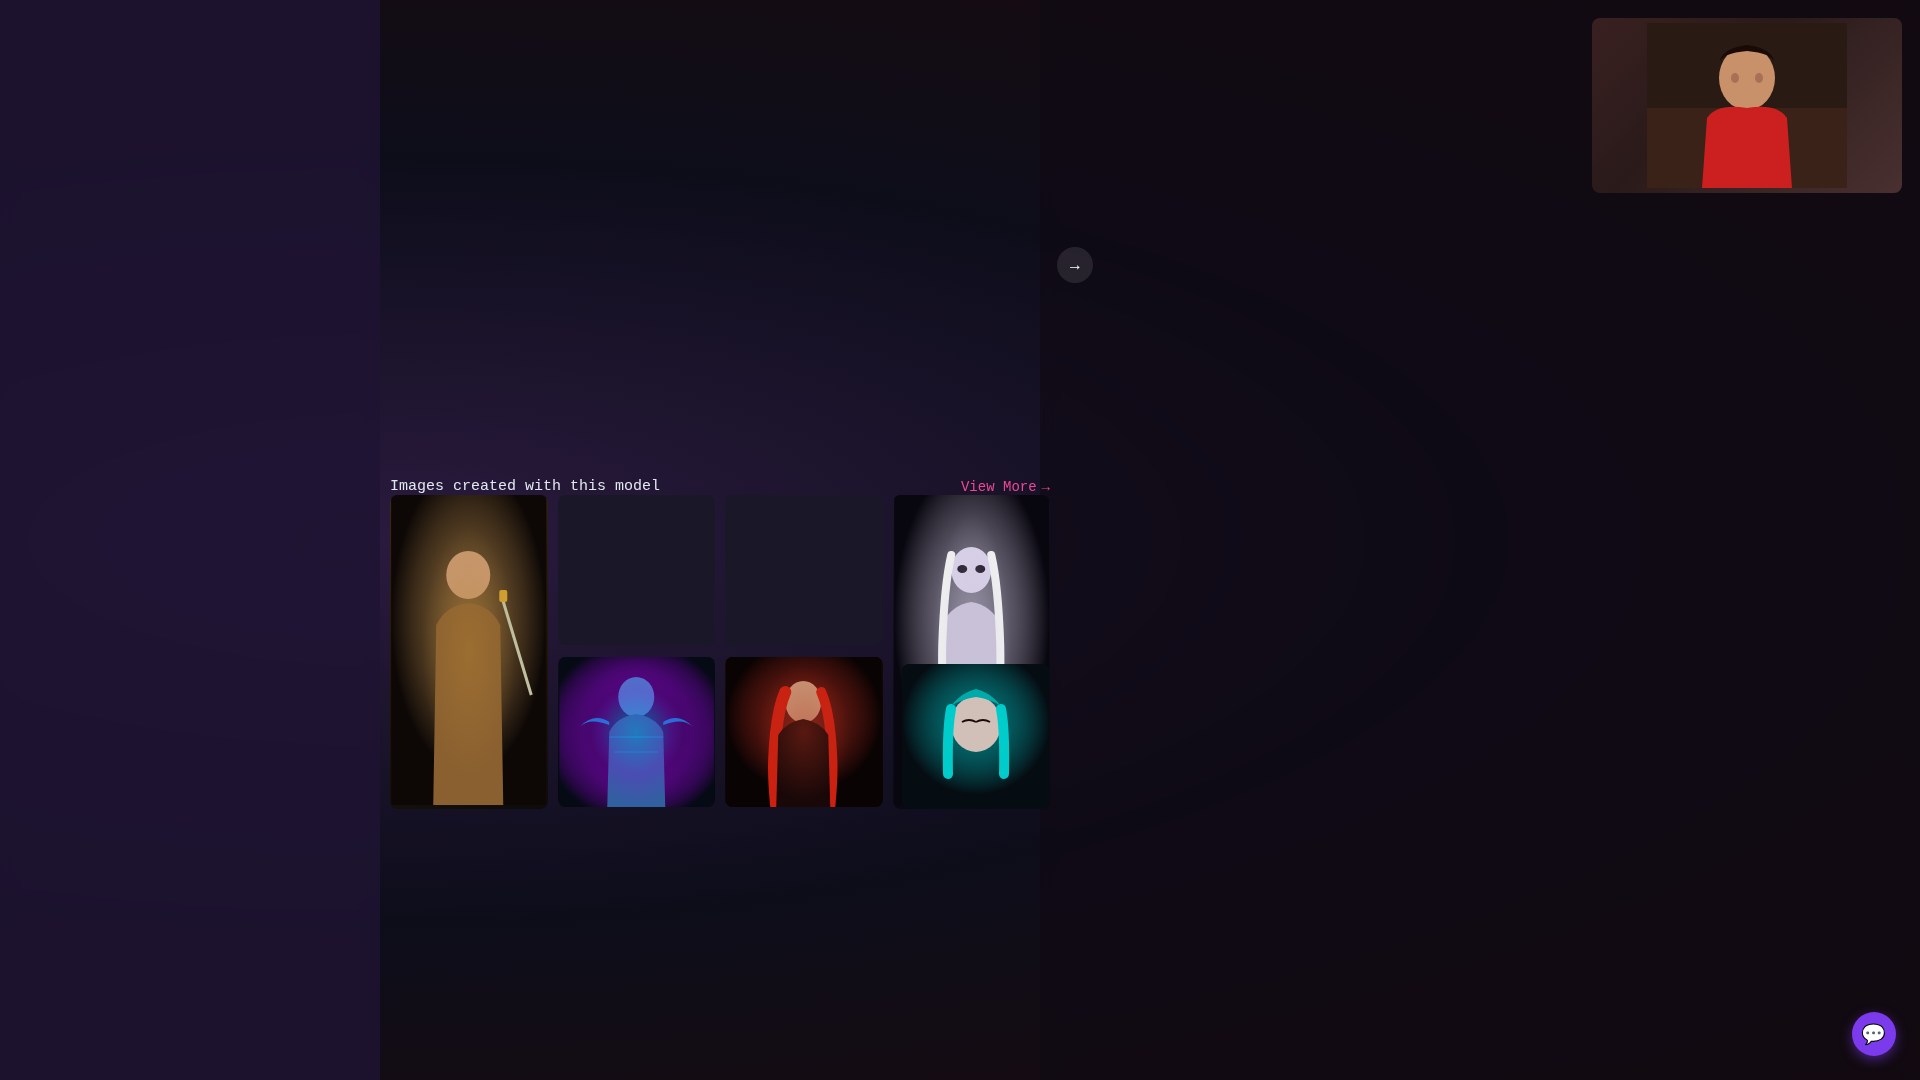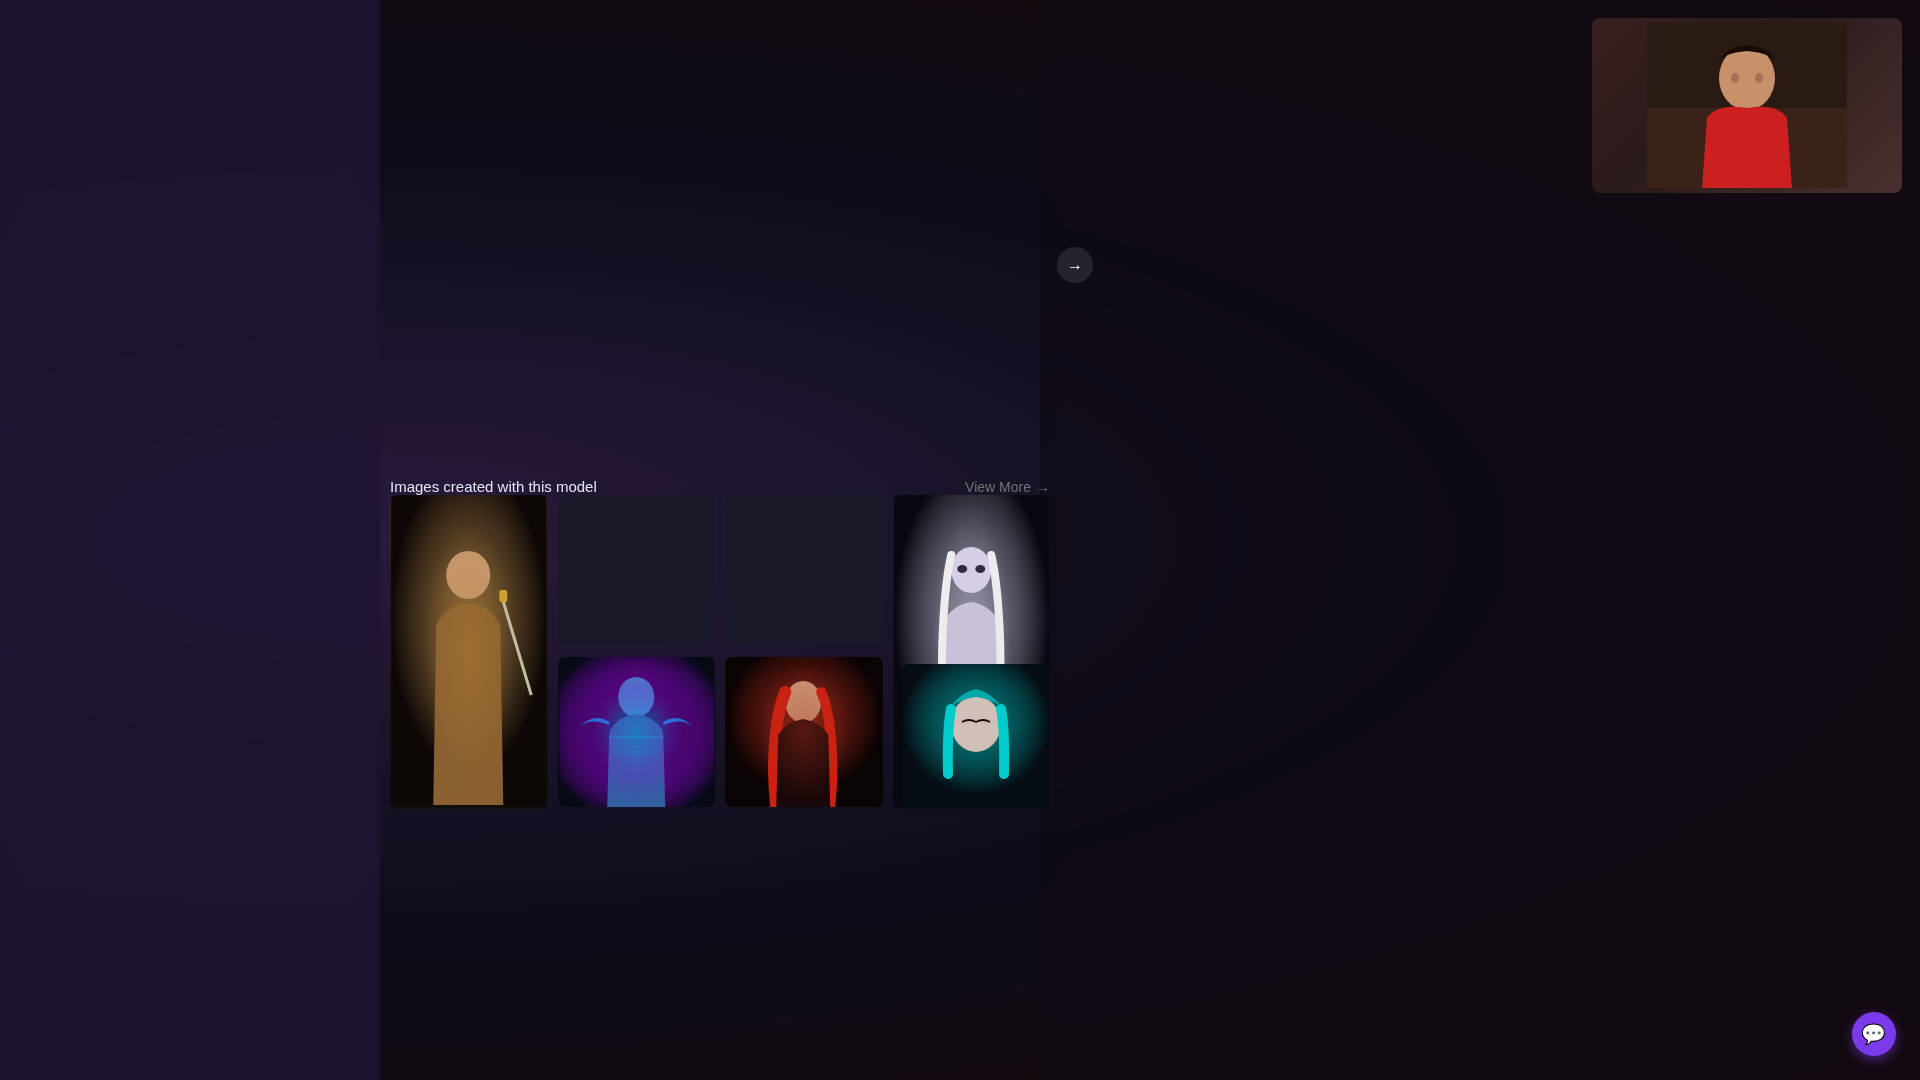--- a/index.html
+++ b/index.html
@@ -79,34 +79,35 @@
       left: 390px;
       top: 478px;
       width: 660px;
       z-index: 5;
     }
 
     .images-header {
       display: flex;
       align-items: center;
       justify-content: space-between;
+      font-family: Liberation Mono, monospace;
     }
 
     .images-title {
       font-size: 15px;
       color: #e2e8f0;
       font-weight: 500;
     }
 
     .view-more {
       display: flex;
       align-items: center;
       gap: 5px;
       font-size: 14px;
-      color: #737373;
+      color: #ec4899;
       cursor: pointer;
       text-decoration: none;
     }
 
     .gallery-grid {
       display: grid;
       grid-template-columns: repeat(4, 1fr);
       gap: 10px;
     }
 

